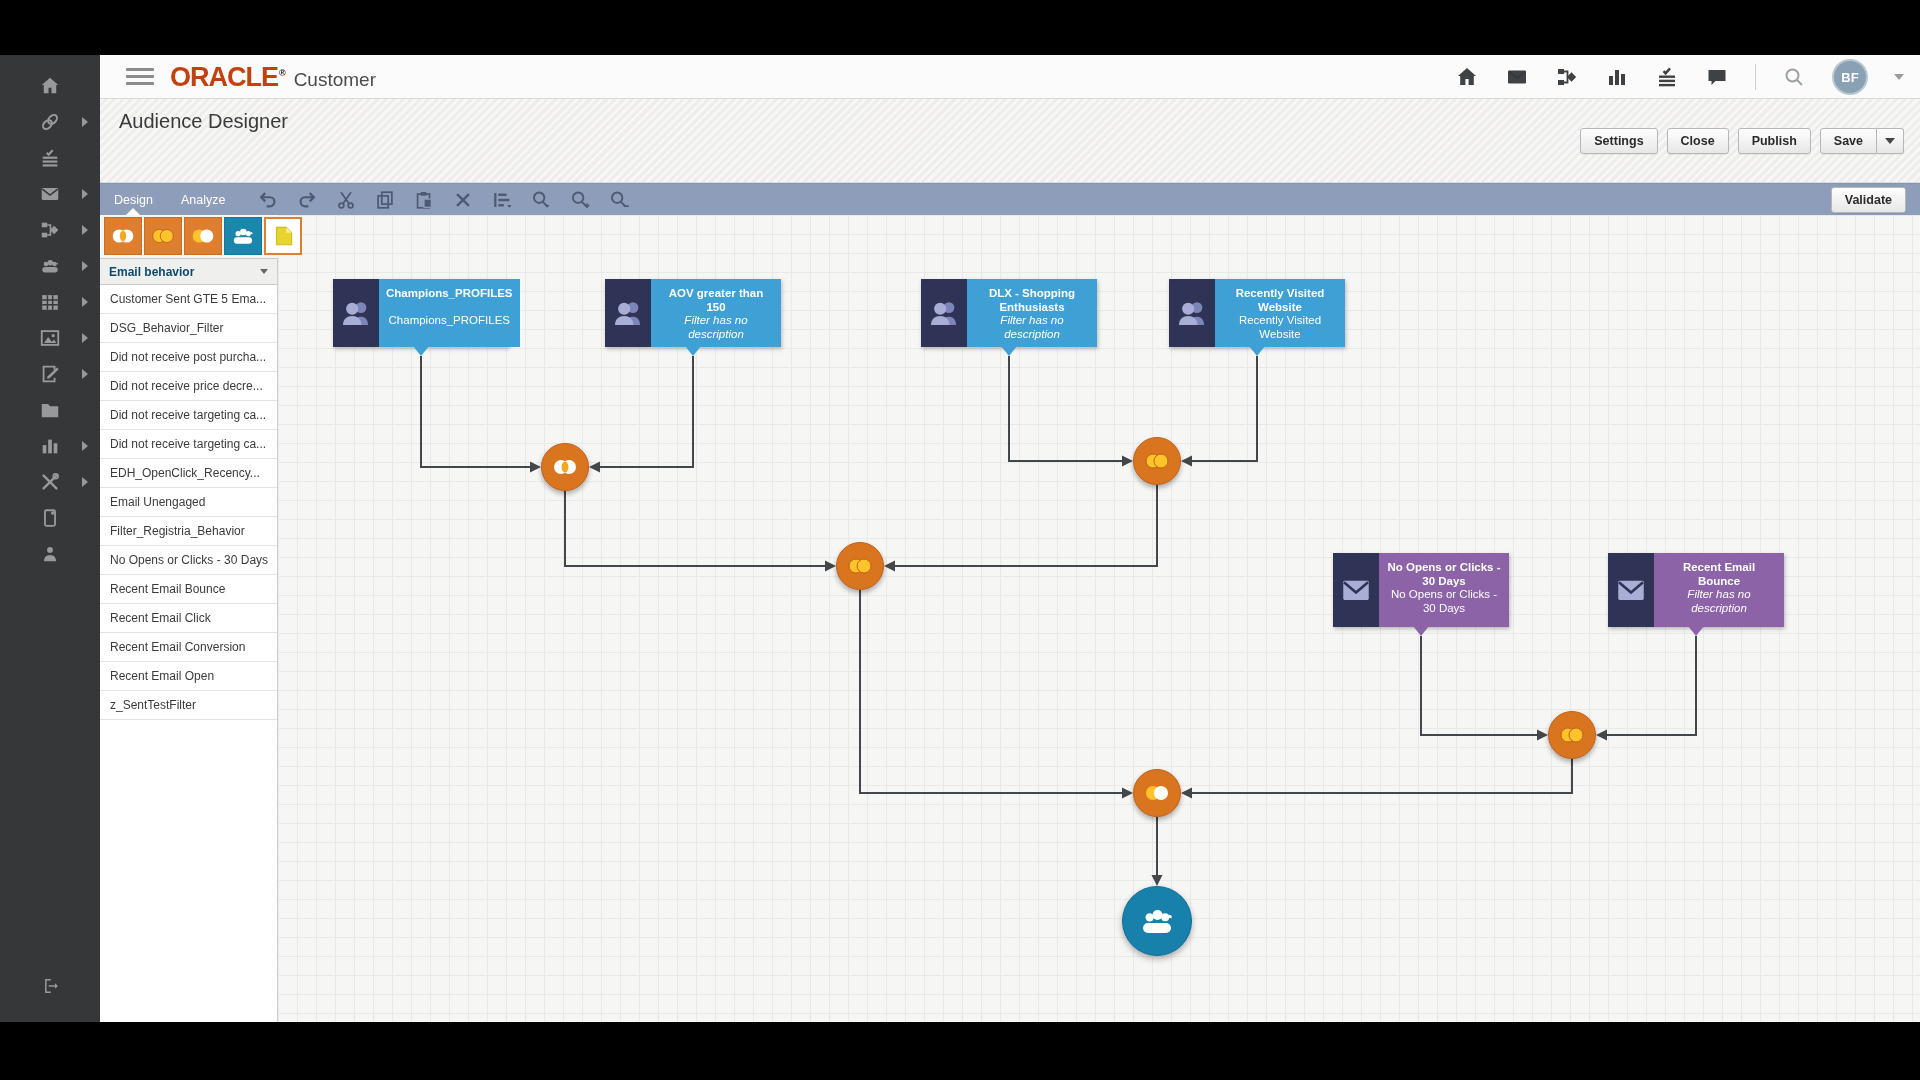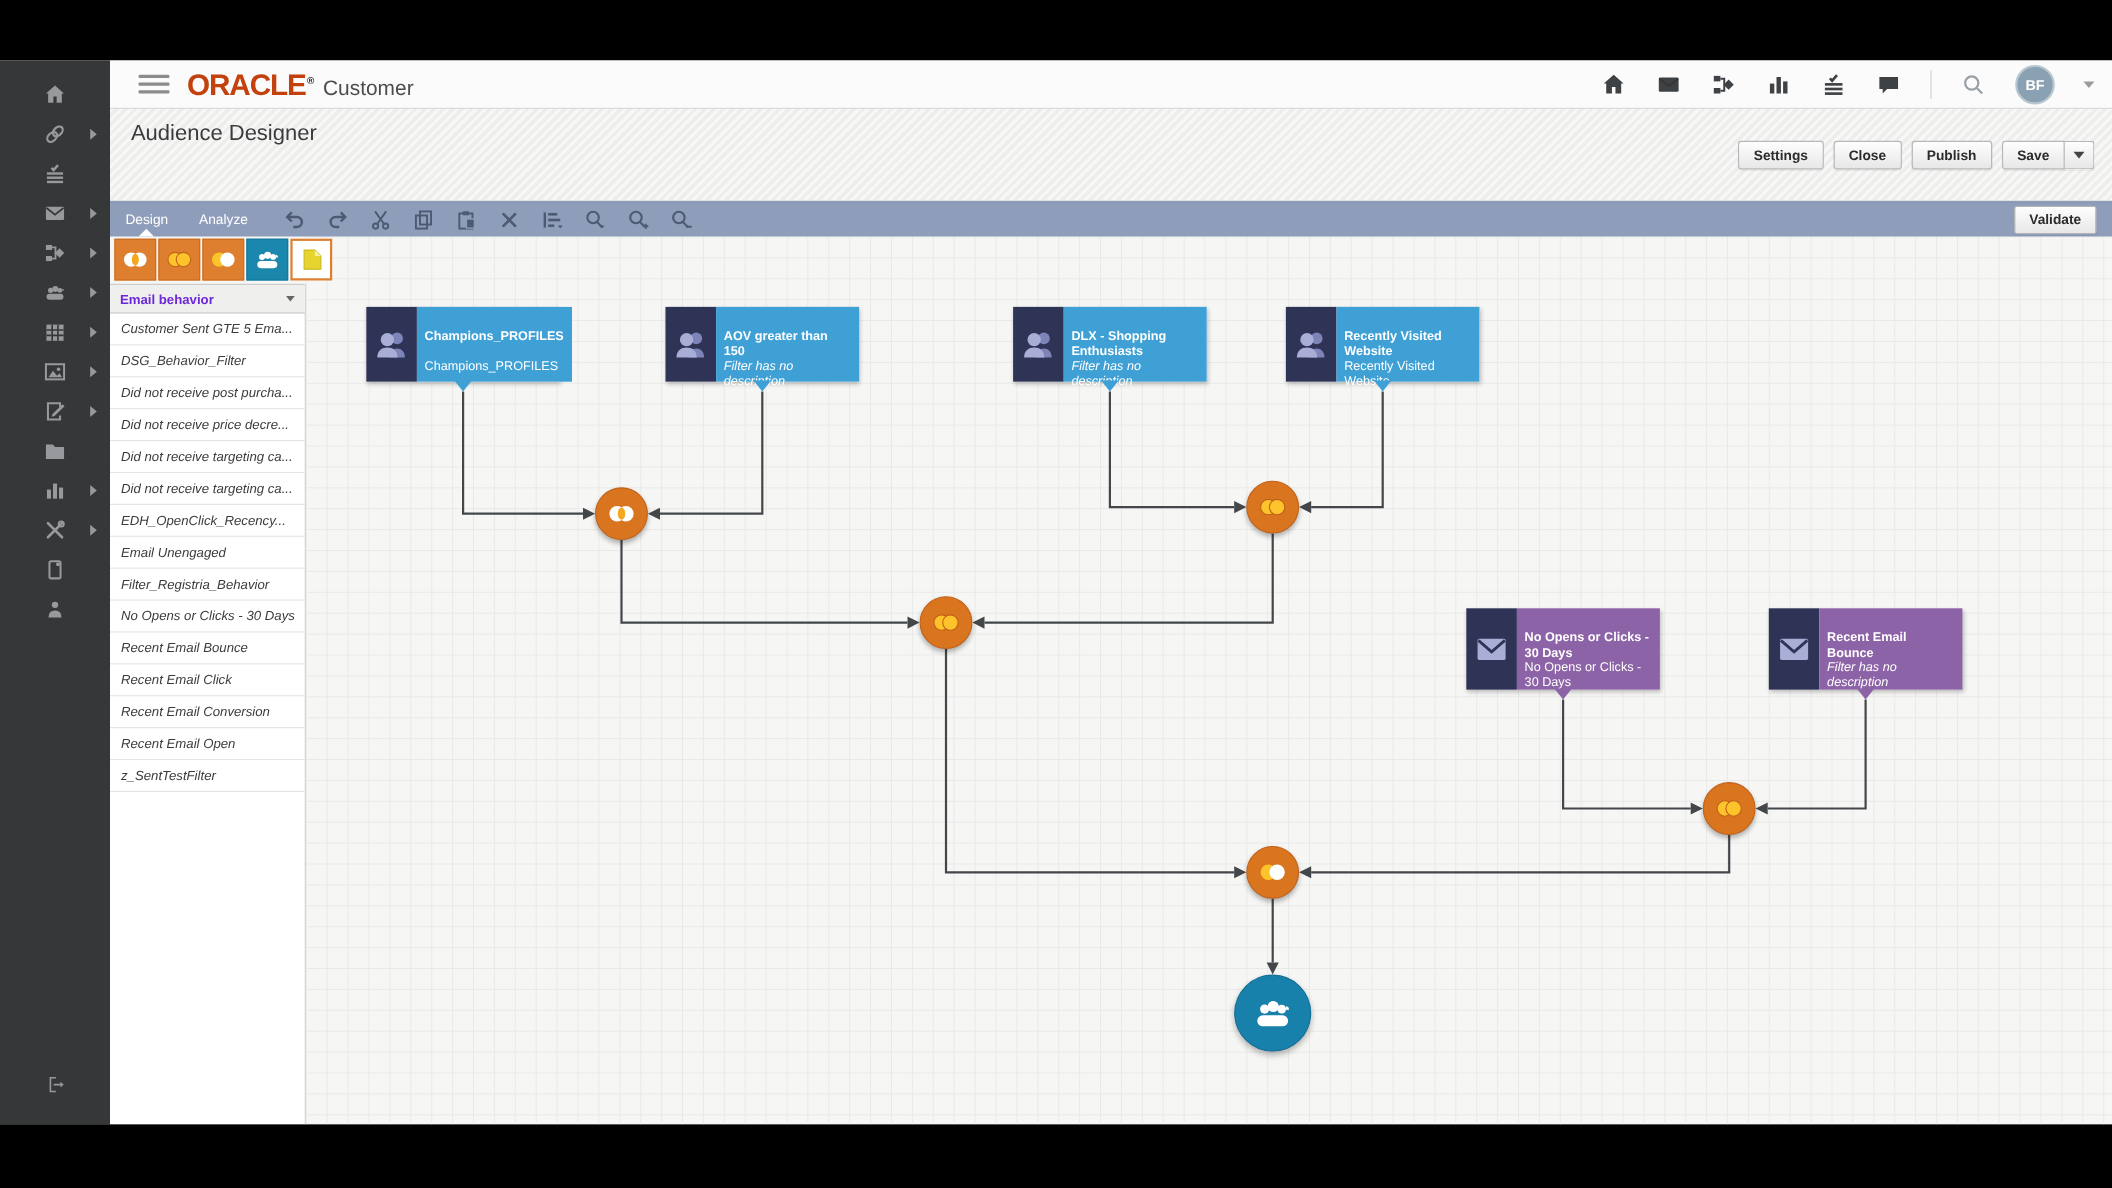--- a/index.html
+++ b/index.html
@@ -62,34 +62,34 @@
   .palette{position:absolute;left:104px;top:162px;display:flex;gap:2px;z-index:25;}
   .tile{width:38px;height:38px;background:#dd7f2e;display:flex;align-items:center;justify-content:center;cursor:pointer;border:1px solid #c96f22;}
   .tile svg{width:30px;height:26px;}
   .tile.teal{background:#1c87ad;border-color:#15789c;}
   .tile.selected{background:#fff;border:2px solid #dd7f2e;}
 
   
   .filter-panel{position:absolute;left:100px;top:203px;width:178px;bottom:0;background:#fff;border-right:1px solid #cfcfcf;z-index:10;}
   .fp-header{height:27px;background:#efefee;border-top:1px solid #c9c9c9;border-bottom:1px solid #c9c9c9;
     display:flex;align-items:center;justify-content:space-between;padding:0 9px;cursor:pointer;}
-  .fp-header span{font-size:12px;font-weight:700;color:#6d28d9;}
+  .fp-header span{font-size:12px;font-weight:700;color:#0c4a6e;}
   .fp-caret{width:0;height:0;border-top:5px solid #666;border-left:4px solid transparent;border-right:4px solid transparent;}
   .fp-item{height:29px;display:flex;align-items:center;padding:0 10px;font-size:12px;color:#3b3b3b;
-    border-bottom:1px solid #e4e4e4;white-space:nowrap;overflow:hidden;cursor:pointer;font-style:italic;}
+    border-bottom:1px solid #e4e4e4;white-space:nowrap;overflow:hidden;cursor:pointer;}
 
   
   .canvas{position:absolute;left:278px;top:160px;right:0;bottom:0;background:#f6f6f5;overflow:hidden;
     background-image:linear-gradient(#e9e9e8 1px,transparent 1px),linear-gradient(90deg,#e9e9e8 1px,transparent 1px);
     background-size:19px 19px;}
   #edges{position:absolute;left:0;top:0;}
   .fnode{position:absolute;width:176px;display:flex;cursor:pointer;box-shadow:1px 2px 4px rgba(0,0,0,.25);}
   .fnode .nicon{width:46px;flex:0 0 46px;background:#2f3356;display:flex;align-items:center;justify-content:center;}
   .fnode .nicon svg{width:34px;height:34px;}
-  .fnode .nbody{flex:1;padding:21px 7px 4px 7px;color:#fff;}
+  .fnode .nbody{flex:1;padding:8px 7px 4px 7px;color:#fff;text-align:center;}
   .fnode .ntitle{font-size:11.5px;font-weight:700;line-height:13.5px;min-height:27px;}
   .fnode .ndesc{font-size:11.5px;line-height:13.5px;}
   .fnode .ndesc.italic{font-style:italic;}
   .fnode.blue .nbody{background:#3ea0d5;}
   .fnode.purple .nbody{background:#8d63a7;}
   .fnode .tail{position:absolute;left:50%;bottom:-9px;transform:translateX(-50%);width:0;height:0;
     border-top:10px solid #3ea0d5;border-left:8px solid transparent;border-right:8px solid transparent;}
   .fnode.purple .tail{border-top-color:#8d63a7;}
   .fnode.blue{height:68px;}
   .fnode.purple{height:74px;}

